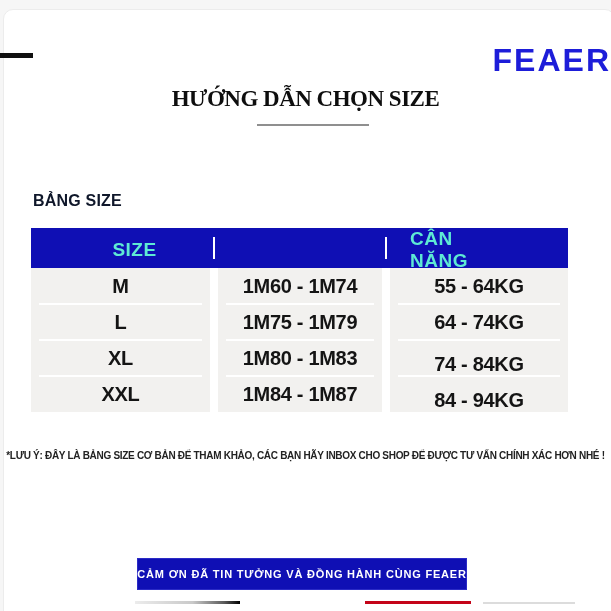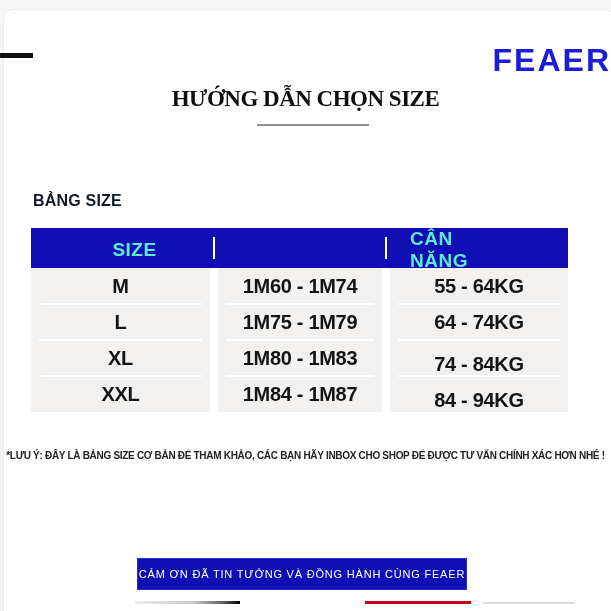--- a/index.html
+++ b/index.html
@@ -33,21 +33,21 @@
   .cell{height:36px;display:flex;align-items:center;justify-content:center;
     font-size:20px;font-weight:bold;color:#141414;letter-spacing:-0.3px;}
   .cell.offset{transform:translateY(6px);}
   .row-sep{position:absolute;left:8px;right:8px;height:2px;background:#ffffff;}
   
   .note{position:absolute;top:439px;left:0;width:100%;text-align:center;
     font-size:10px;font-weight:bold;color:#222222;letter-spacing:-0.3px;margin-top:11px;}
   
   .banner{position:absolute;left:137px;top:558px;width:330px;height:32px;background:#0f0fb4;
     color:#ffffff;display:flex;align-items:center;justify-content:center;
-    font-size:11px;font-weight:normal;letter-spacing:0.8px;box-shadow:inset 0 0 0 1px #2a2ac6;}
+    font-size:11px;font-weight:bold;letter-spacing:0.8px;box-shadow:inset 0 0 0 1px #2a2ac6;}
   
   .line-dark{position:absolute;top:601px;left:135px;width:105px;height:3px;
     background:linear-gradient(to right,#ececec,#c9c9c9 55%,#5a5a5a 85%,#000000);}
   .line-red{position:absolute;top:601px;left:365px;width:106px;height:3px;background:#c40418;}
   .line-light{position:absolute;top:602px;left:483px;width:92px;height:2px;background:#dcdcdc;}
 </style>
 </head>
 <body>
 
 <div id="stage">

